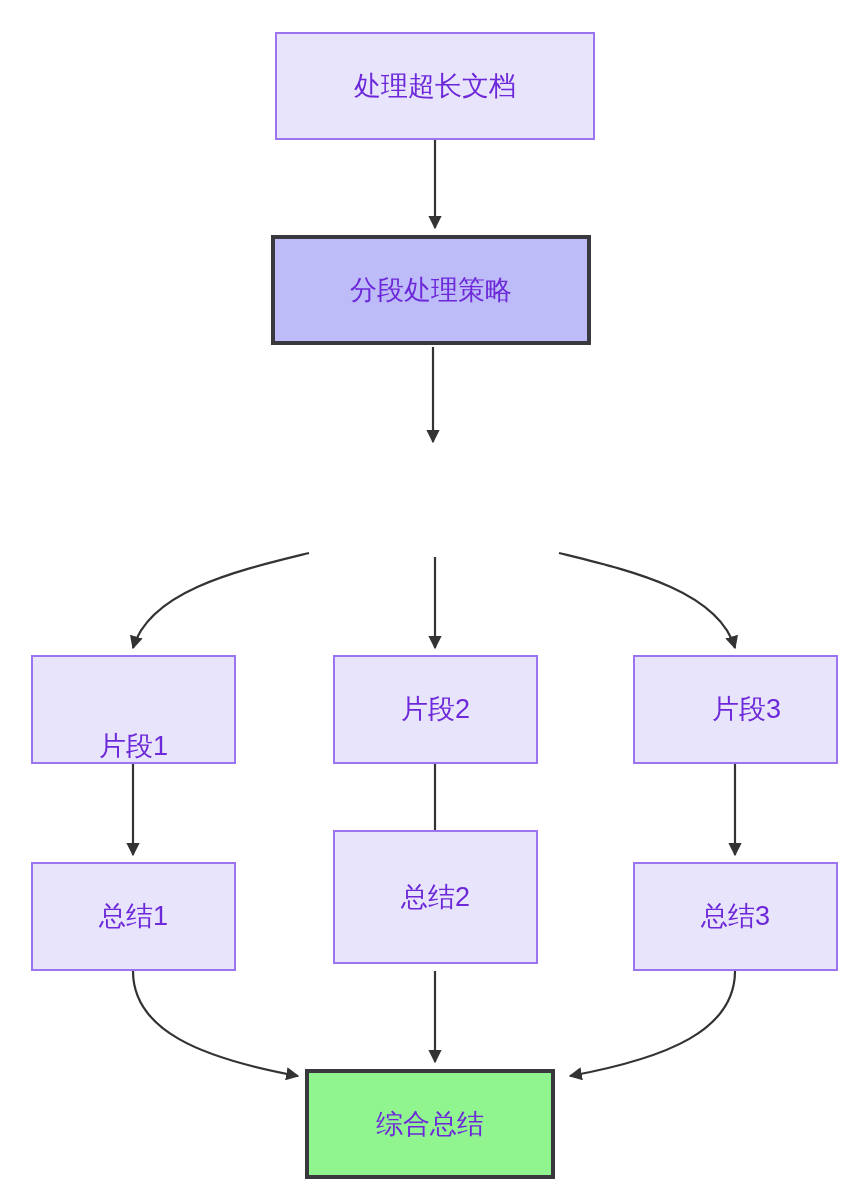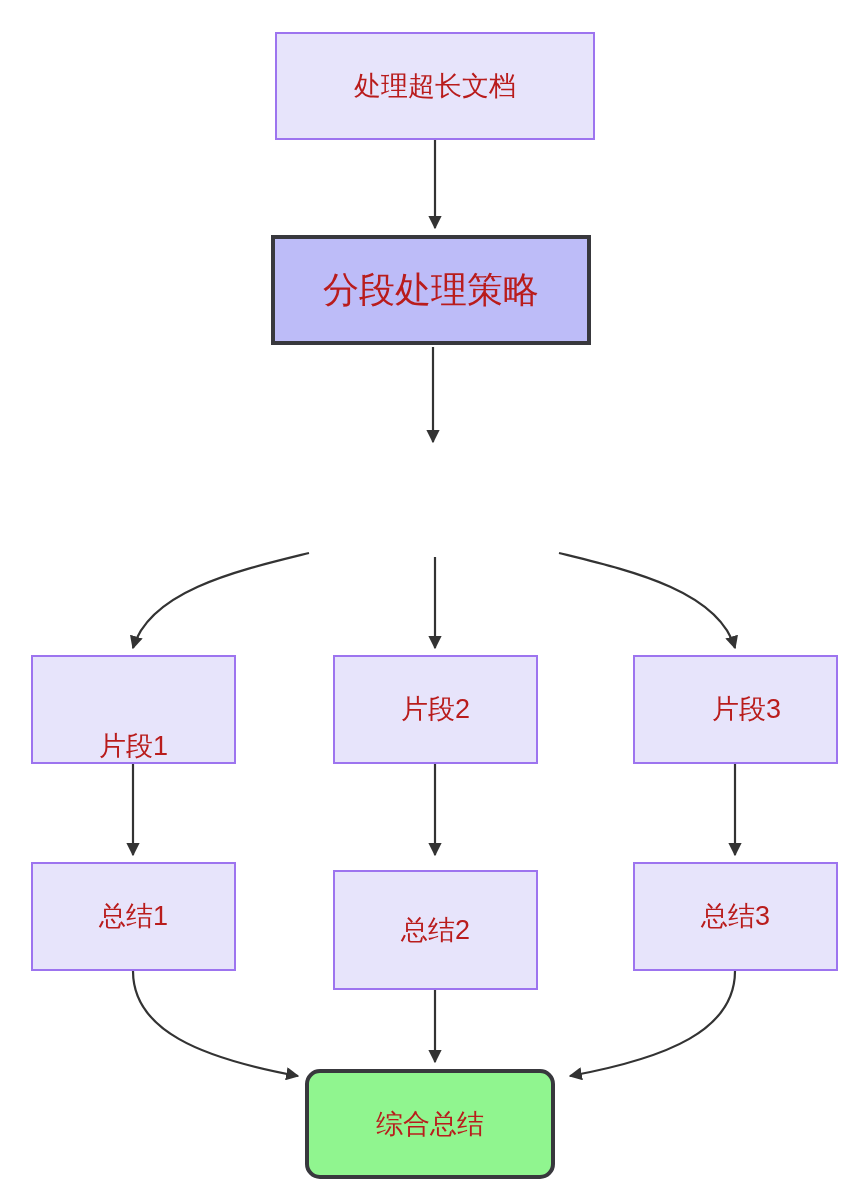--- a/index.html
+++ b/index.html
@@ -25,33 +25,33 @@
     height: 1196px;
     pointer-events: none;
   }
   .node {
     position: absolute;
     box-sizing: border-box;
     display: flex;
     align-items: center;
     justify-content: center;
     text-align: center;
-    color: #b91c1c;
+    color: #6d28d9;
     line-height: 1.2;
     white-space: nowrap;
   }
   .node-plain {
     background: #e7e4fb;
     border: 2px solid #9d74ef;
     font-size: 27px;
   }
   .node-strategy {
     background: #bdbcf8;
     border: 4px solid #38383d;
-    font-size: 36px;
+    font-size: 27px;
   }
   .node-final {
     background: #90f58f;
     border: 4px solid #38383d;
     font-size: 27px;
   }
   .node-label {
     pointer-events: none;
   }
 </style>
@@ -100,25 +100,25 @@
   </div>
 
   <div class="node node-plain" style="left:633px; top:655px; width:205px; height:109px;padding-left:22px;">
     <span class="node-label">片段3</span>
   </div>
 
   <div class="node node-plain" style="left:31px; top:862px; width:205px; height:109px;justify-content:center;">
     <span class="node-label">总结1</span>
   </div>
 
-  <div class="node node-plain" style="left:333px; top:870px; width:205px; height:120px;">
+  <div class="node node-plain" style="left:333px; top:830px; width:205px; height:134px;">
     <span class="node-label">总结2</span>
   </div>
 
   <div class="node node-plain" style="left:633px; top:862px; width:205px; height:109px;">
     <span class="node-label">总结3</span>
   </div>
 
-  <div class="node node-final" style="left:305px; top:1069px; width:250px; height:110px;border-radius:15px;">
+  <div class="node node-final" style="left:305px; top:1069px; width:250px; height:110px;">
     <span class="node-label">综合总结</span>
   </div>
 
 </div>
 
 </body></html>

